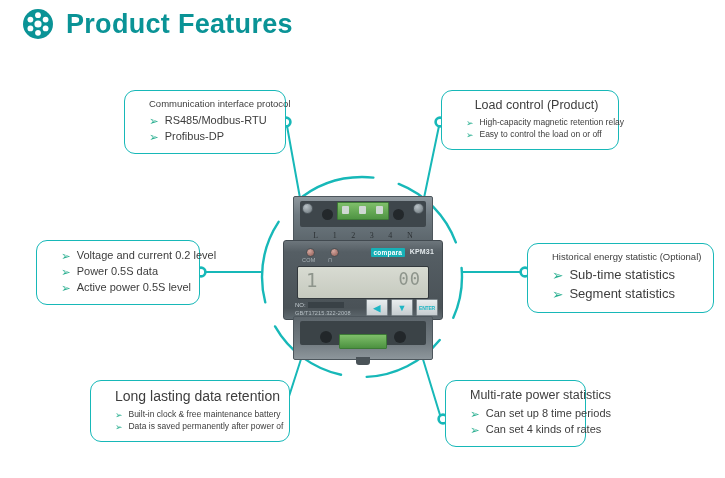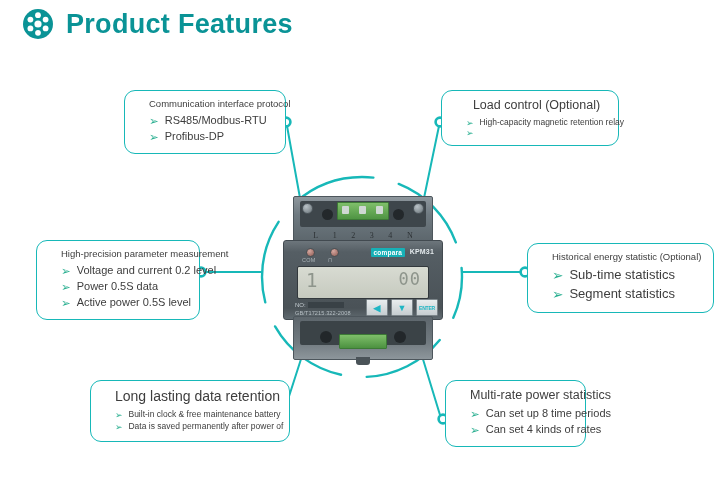--- a/index.html
+++ b/index.html
@@ -383,34 +383,34 @@
       <span>RS485/Modbus-RTU</span>
     </li>
     <li>
       <span class="arrow-bullet">➢</span>
       <span>Profibus-DP</span>
     </li>
   </ul>
 </div>
 
 <div class="callout" id="box-load">
-  <div class="callout-title medium center">Load control (Optional)</div>
+  <div class="callout-title medium center">Load control (Product)</div>
   <ul class="bullets small">
     <li>
       <span class="arrow-bullet">➢</span>
       <span>High-capacity magnetic retention relay</span>
     </li>
     <li>
       <span class="arrow-bullet">➢</span>
+      <span>Easy to control the load on or off</span>
     </li>
   </ul>
 </div>
 
 <div class="callout" id="box-precision">
-  <div class="callout-title small">High-precision parameter measurement</div>
   <ul class="bullets medium">
     <li>
       <span class="arrow-bullet">➢</span>
       <span>Voltage and current 0.2 level</span>
     </li>
     <li>
       <span class="arrow-bullet">➢</span>
       <span>Power 0.5S data</span>
     </li>
     <li>

